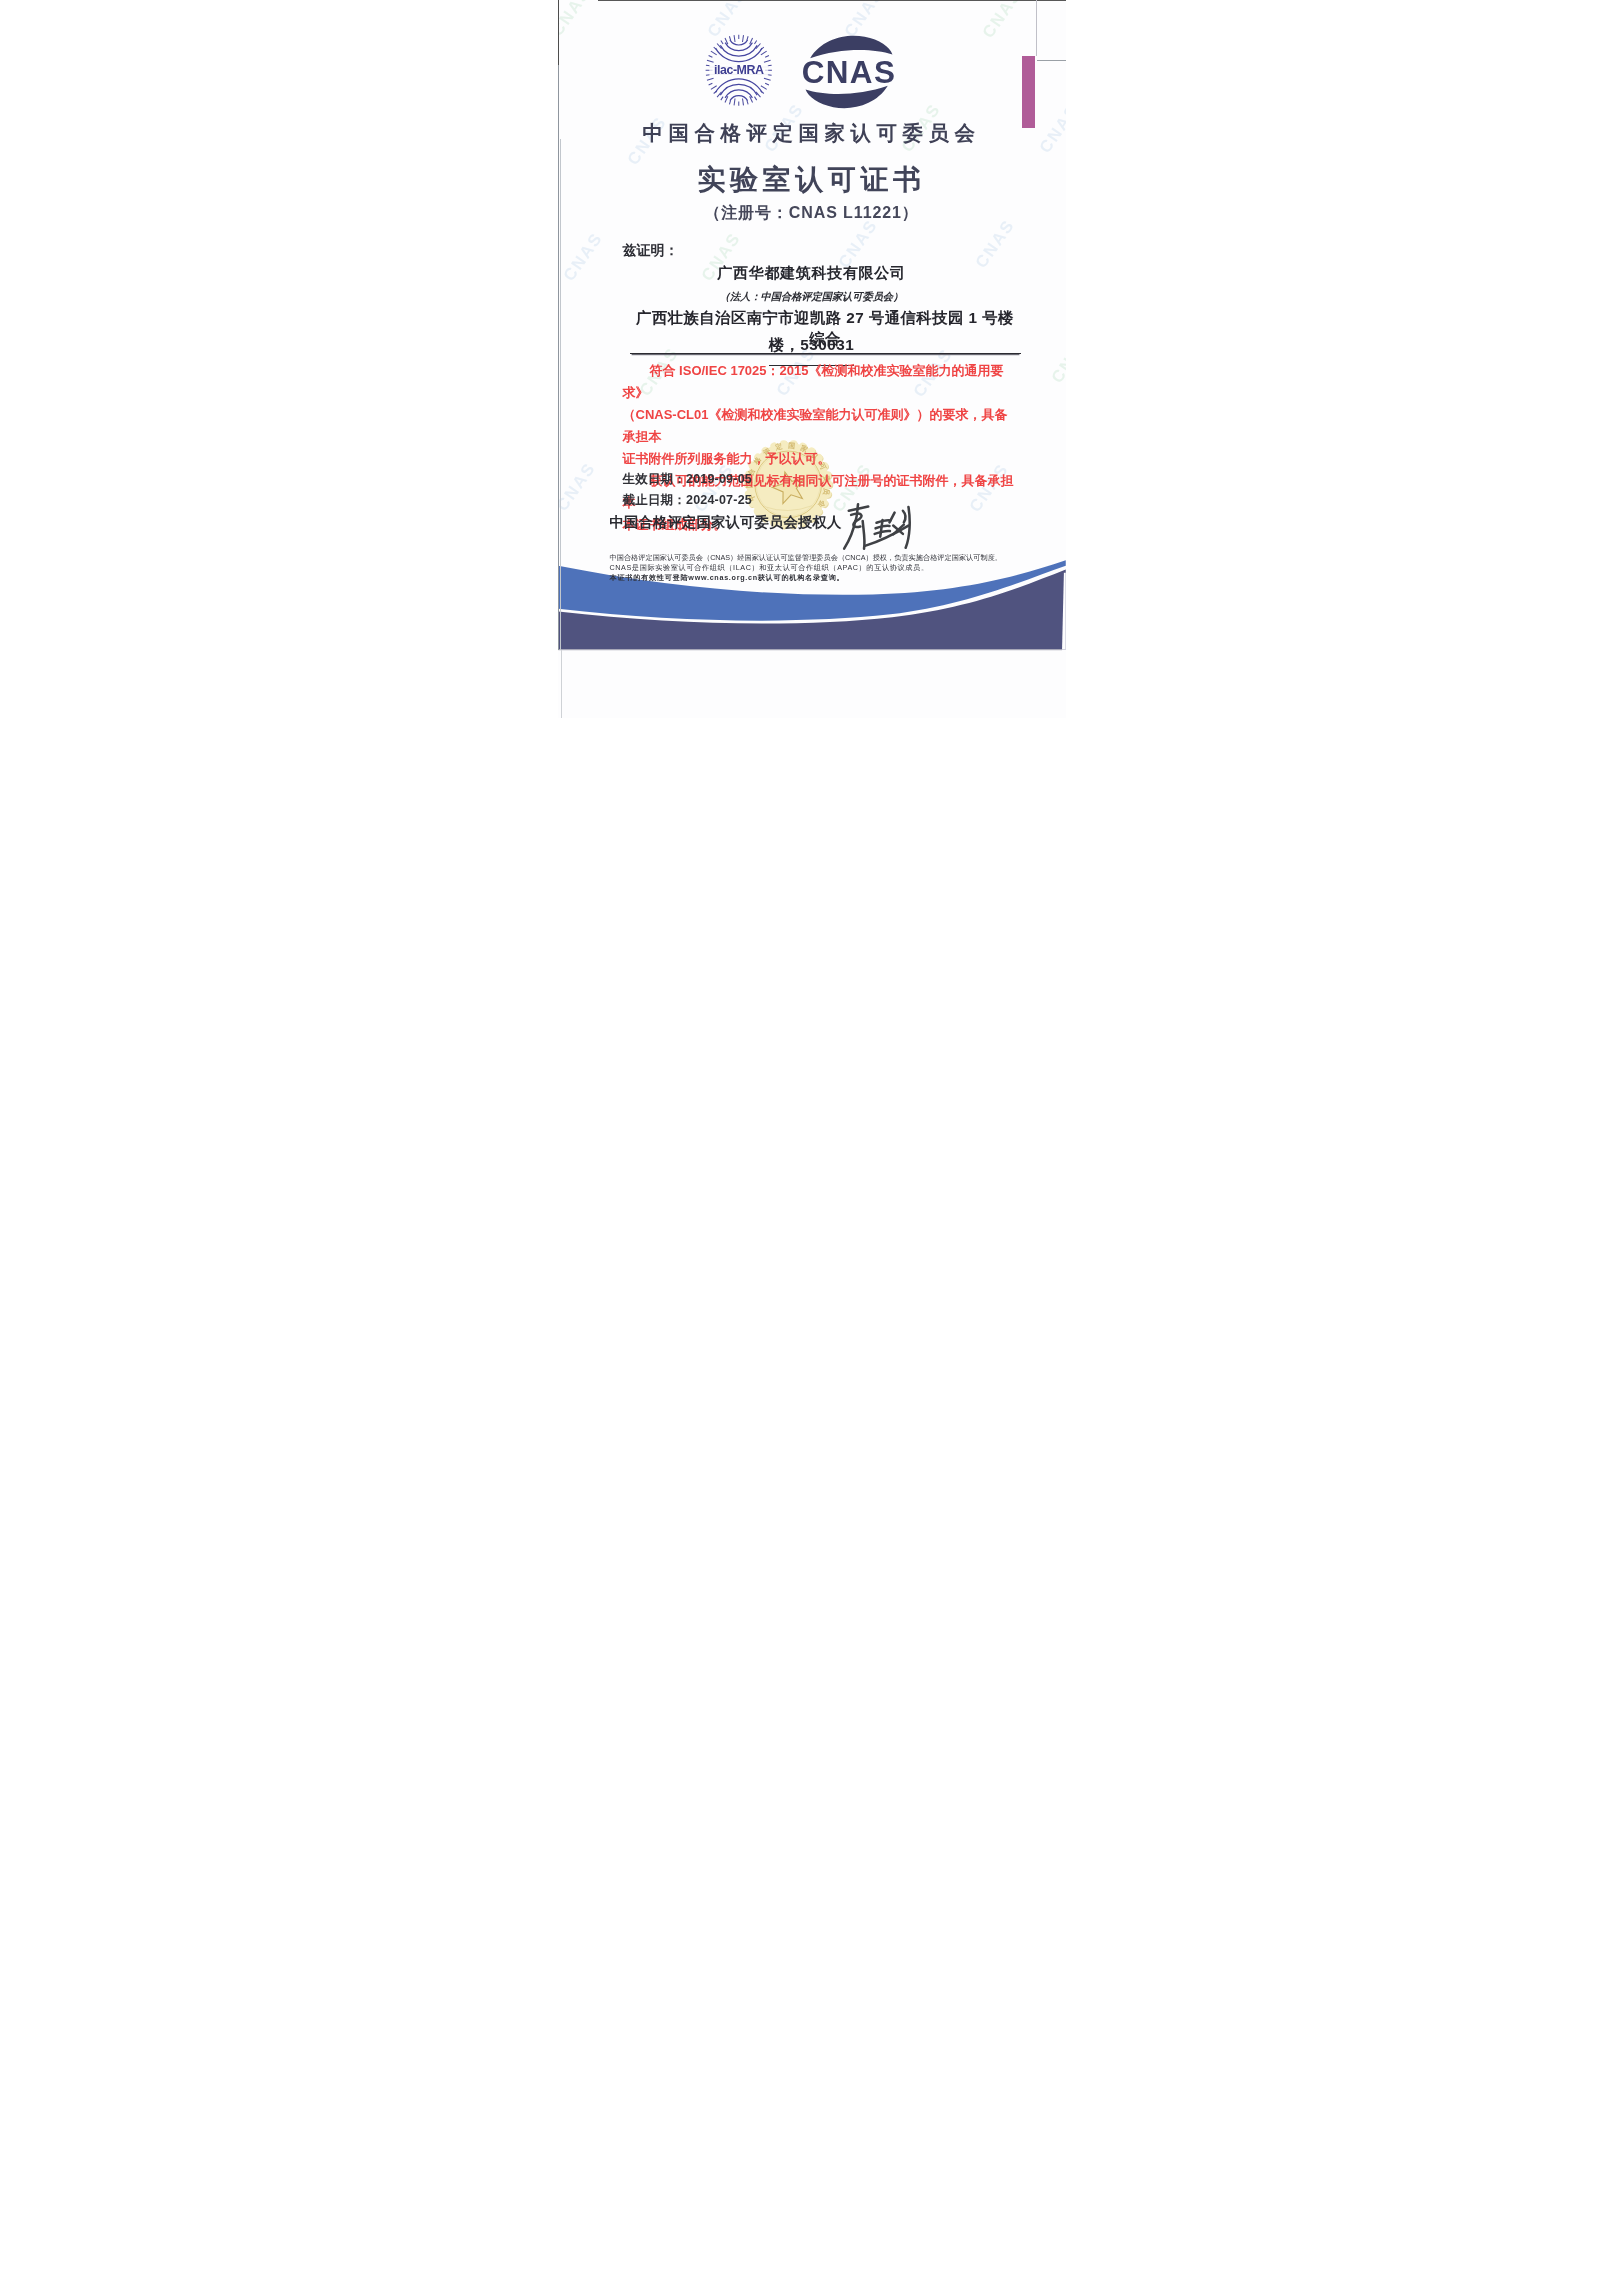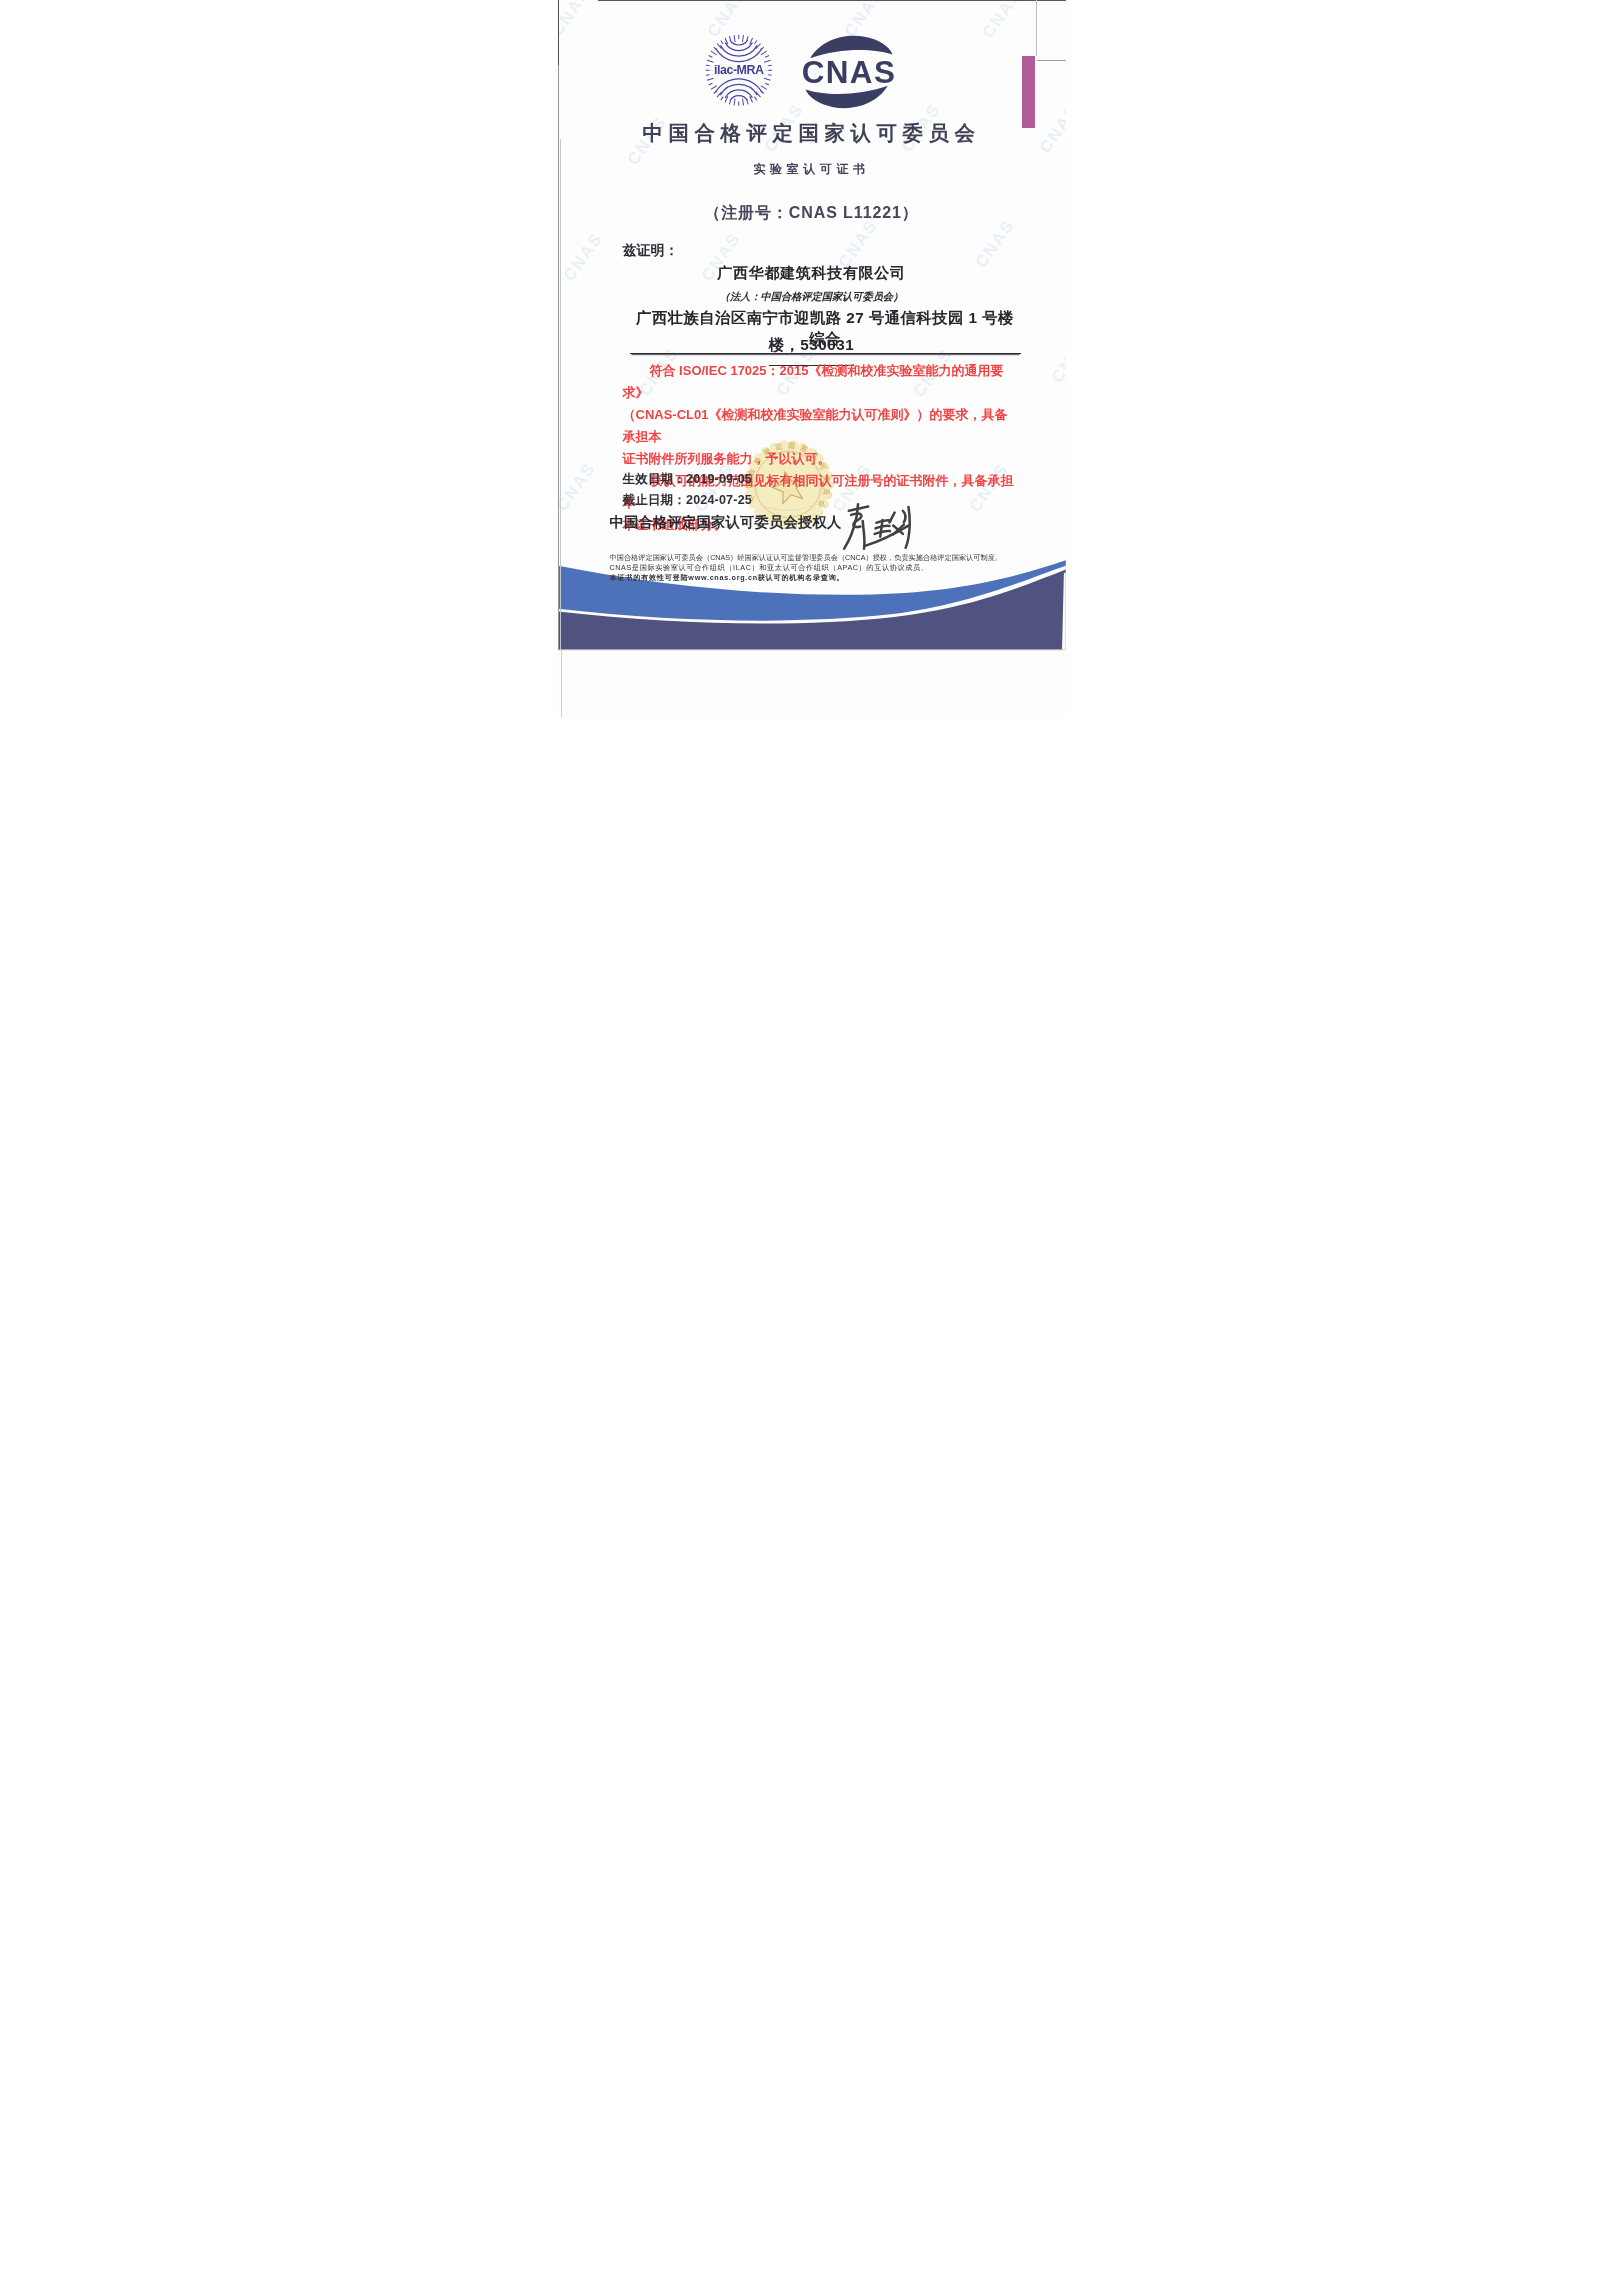--- a/index.html
+++ b/index.html
@@ -10,21 +10,21 @@
   .wm{position:absolute;font-weight:bold;font-size:16.7px;letter-spacing:1.9px;transform:rotate(-55deg);
       user-select:none;white-space:nowrap;}
   .waves{z-index:2;}
   .seal-layer{z-index:3;}
   .textlayer{z-index:4;}
   .sig-layer{z-index:5;}
   .artifacts{z-index:6;pointer-events:none;}
   .abs{position:absolute;}
   .ctr{left:0;width:100%;text-align:center;}
   .title{top:119px;font-size:20.4px;font-weight:bold;letter-spacing:5.6px;color:#3f4156;}
-  .subtitle{top:161px;font-size:12px;font-weight:bold;letter-spacing:4.6px;color:#414459;}
+  .subtitle{top:161px;font-size:28px;font-weight:bold;letter-spacing:4.6px;color:#414459;}
   .reg{top:203px;font-size:16px;font-weight:600;letter-spacing:0.9px;color:#45475a;}
   .certify{left:65px;top:242px;font-size:14px;font-weight:bold;color:#2c2d34;}
   .company{top:264px;font-size:15px;font-weight:bold;letter-spacing:0.7px;color:#26272e;}
   .legal{top:290px;font-size:10.2px;font-weight:bold;font-style:italic;color:#2b2c33;}
   .addr1{left:72px;width:391px;top:308px;font-size:15.3px;font-weight:bold;letter-spacing:0.5px;color:#26262d;
          text-align:center;border-bottom:1.4px solid #2b2b31;box-shadow:0 2.8px 0 -1.6px #6a6a74;padding-bottom:2.8px;}
   .addr2{top:335px;font-size:15.3px;font-weight:bold;letter-spacing:0.5px;color:#26262d;}
   .addr2 span{border-bottom:1.4px solid #2b2b31;padding-bottom:12px;}
   .paras{left:65px;width:391px;top:360px;font-size:13px;font-weight:600;color:#ef4444;line-height:22px;}
   .indent{text-indent:27px;}

